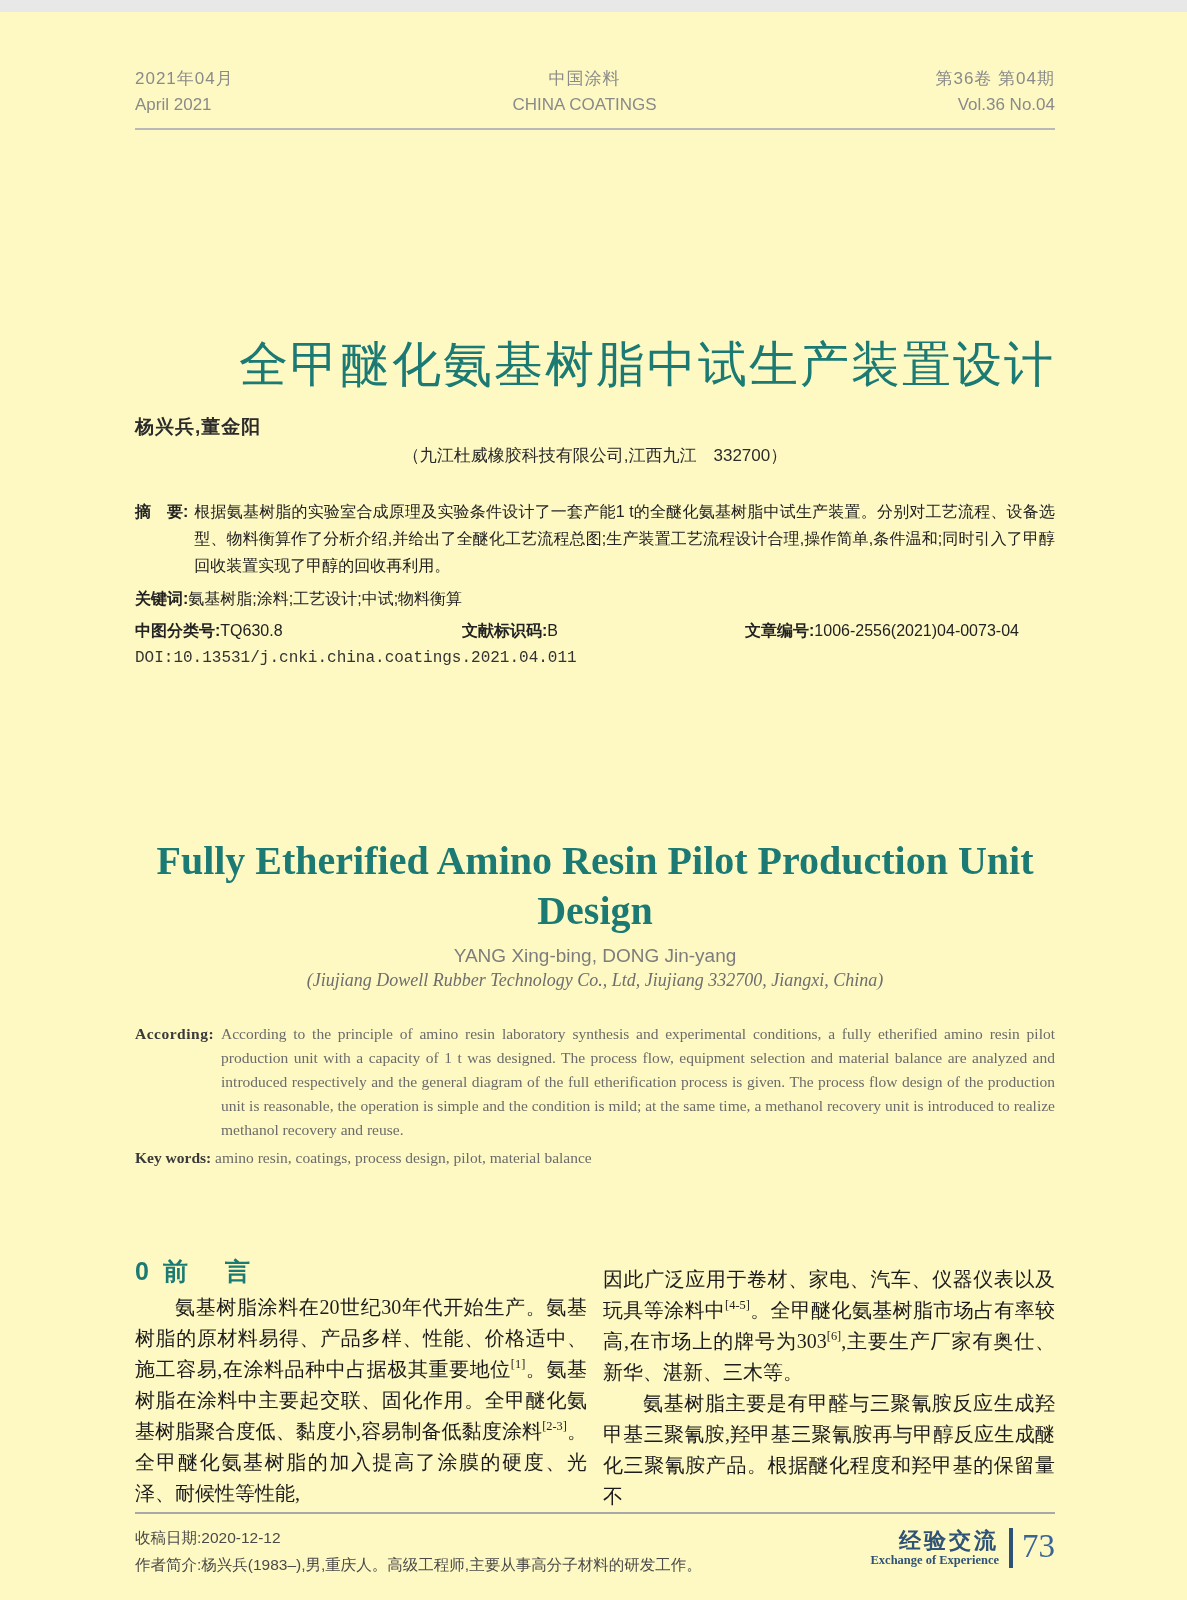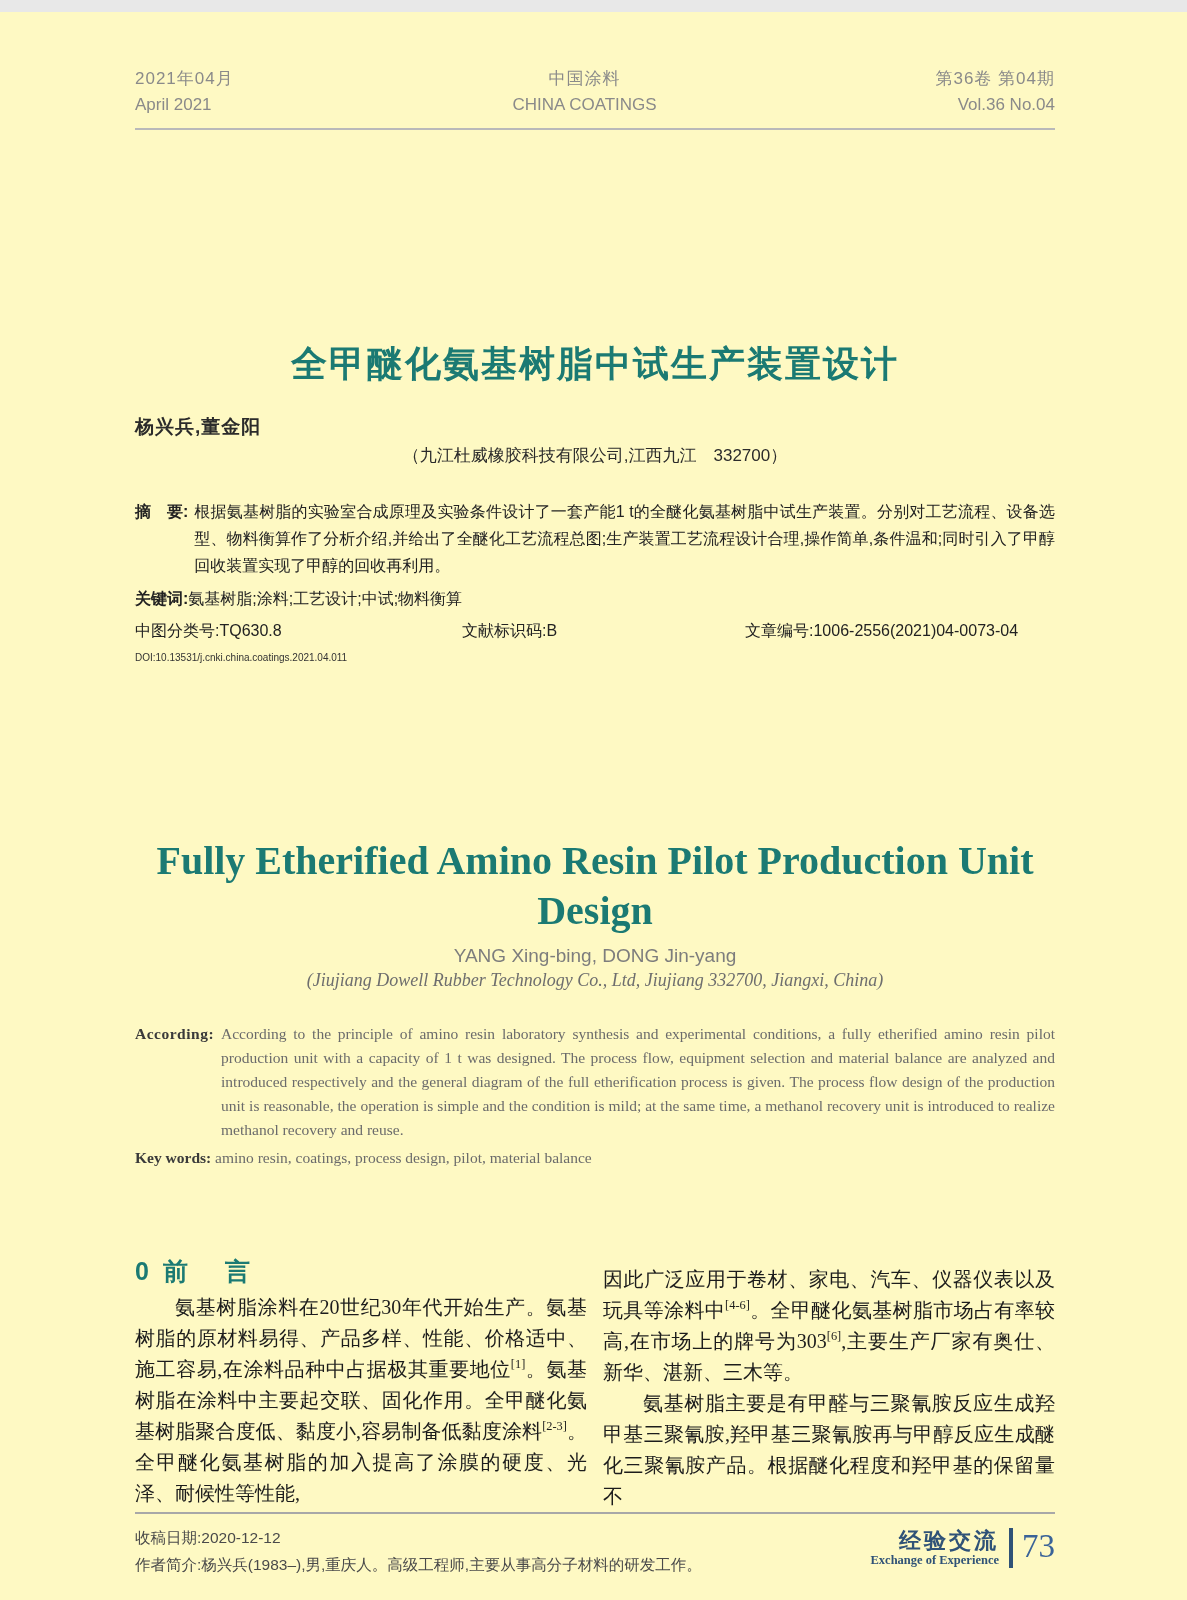--- a/index.html
+++ b/index.html
@@ -28,24 +28,24 @@
     line-height: 26px;
   }
   .journal-header .cell { white-space: nowrap; }
   .journal-header .cell.center { text-align: center; }
   .journal-header .cell.right { text-align: right; }
   .journal-header .cn { letter-spacing: 1px; }
 
   
   .title-cn {
     margin-top: 206px;
-    text-align: center;
-    font-size: 36px;
+    text-align: right;
+    font-size: 49px;
     line-height: 56px;
-    font-weight: bold;
+    font-weight: normal;
     color: var(--accent, #1b7a73);
     letter-spacing: 2px;
   }
   .authors-cn {
     margin-top: 22px;
     text-align: left;
     font-size: 19px;
     line-height: 26px;
     font-weight: bold;
     color: #2b2b2b;
@@ -78,25 +78,25 @@
   }
   .keywords-cn .label { font-weight: bold; }
   .class-row {
     margin-top: 5px;
     display: grid;
     grid-template-columns: 327px 283px auto;
     font-size: 16px;
     line-height: 27px;
     color: #222222;
   }
-  .class-row .label { font-weight: normal; }
+  .class-row .label { font-weight: bold; }
   .doi-line {
     margin-top: 2px;
-    font-family: Liberation Sans, sans-serif;
-    font-size: 10px;
+    font-family: Liberation Mono, monospace;
+    font-size: 16px;
     line-height: 24px;
     color: #333333;
   }
 
   
   .title-en {
     margin-top: 166px;
     text-align: center;
     font-family: Liberation Serif, serif;
     font-size: 40px;
@@ -281,21 +281,21 @@
     </div>
 
     <div class="columns">
       <div class="col col-left">
         <div class="section-heading">
           <span class="num">0</span><span>前　言</span>
         </div>
         <p class="body-para indent"><span>氨基树脂涂料在20世纪30年代开始生产。氨基树脂的原材料易得、产品多样、性能、价格适中、施工容易,在涂料品种中占据极其重要地位</span><sup>[1]</sup><span>。氨基树脂在涂料中主要起交联、固化作用。全甲醚化氨基树脂聚合度低、黏度小,容易制备低黏度涂料</span><sup>[2-3]</sup><span>。全甲醚化氨基树脂的加入提高了涂膜的硬度、光泽、耐候性等性能,</span></p>
       </div>
       <div class="col col-right">
-        <p class="body-para"><span>因此广泛应用于卷材、家电、汽车、仪器仪表以及玩具等涂料中</span><sup>[4-6]</sup><span>。全甲醚化氨基树脂市场占有率较高,在市场上的牌号为303</span><sup>[6]</sup><span>,主要生产厂家有奥仕、新华、湛新、三木等。</span></p>
+        <p class="body-para"><span>因此广泛应用于卷材、家电、汽车、仪器仪表以及玩具等涂料中</span><sup>[4-5]</sup><span>。全甲醚化氨基树脂市场占有率较高,在市场上的牌号为303</span><sup>[6]</sup><span>,主要生产厂家有奥仕、新华、湛新、三木等。</span></p>
         <p class="body-para indent">氨基树脂主要是有甲醛与三聚氰胺反应生成羟甲基三聚氰胺,羟甲基三聚氰胺再与甲醇反应生成醚化三聚氰胺产品。根据醚化程度和羟甲基的保留量不</p>
       </div>
     </div>
 
     <div class="footnote-rule"></div>
     <div class="footnotes">
       <div>收稿日期:2020-12-12</div>
       <div>作者简介:杨兴兵(1983–),男,重庆人。高级工程师,主要从事高分子材料的研发工作。</div>
     </div>
 

